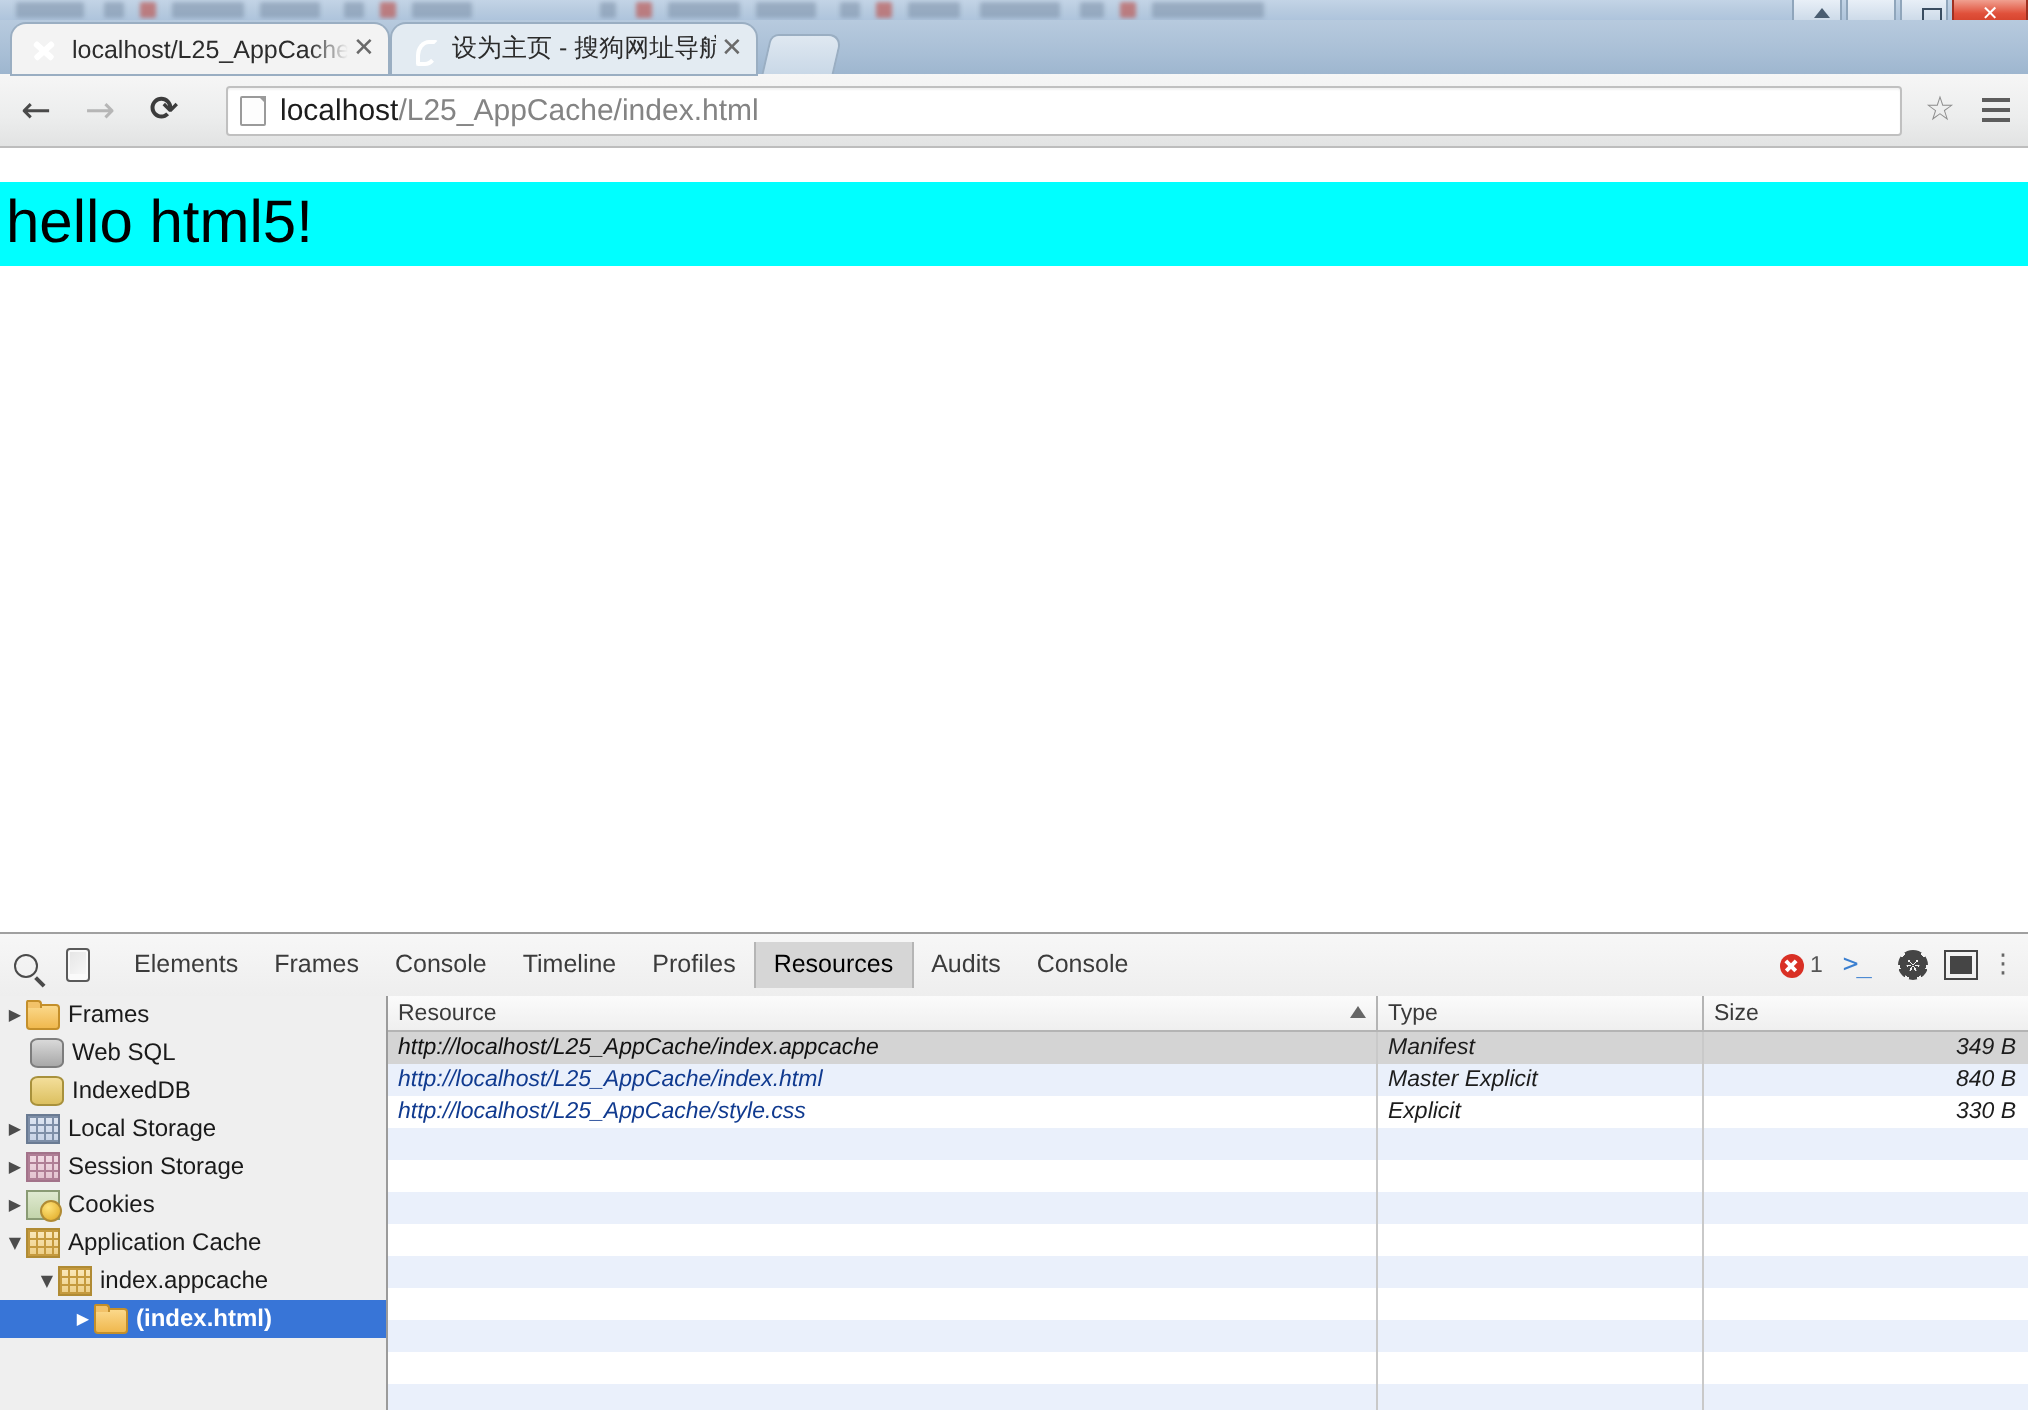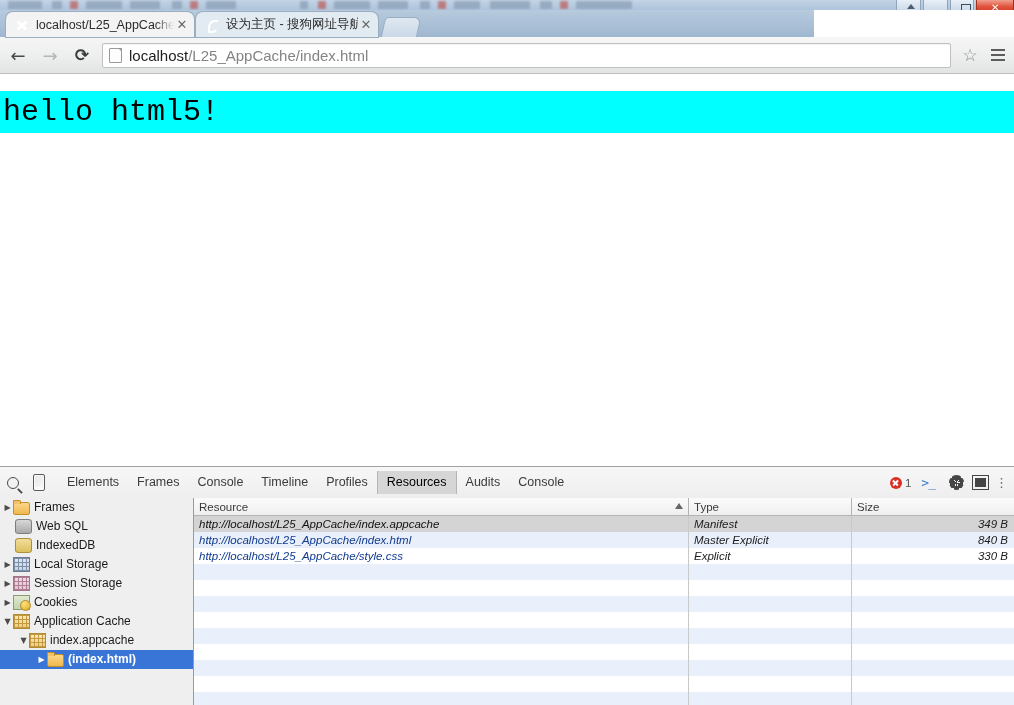--- a/index.html
+++ b/index.html
@@ -53,21 +53,21 @@
     border: 1.5px solid #3a4d61;
   }
   .wc .uparrow {
     position: absolute; left: 10px; top: 4px; width: 0; height: 0;
     border-left: 4px solid transparent; border-right: 4px solid transparent;
     border-bottom: 5px solid #4a5d71;
   }
 
   
   .tabstrip {
-    position: absolute; left: 0; top: 10px; width: 814px; height: 27px;
+    position: absolute; left: 0; top: 10px; width: 1014px; height: 27px;
     background: linear-gradient(180deg,#b7cade 0%, #a9bfd6 60%, #9eb6cf 100%);
   }
   .tab {
     position: absolute; top: 2px; height: 25px;
     background: #f3f3f3;
     border-radius: 7px 7px 0 0;
     box-shadow: 0 0 0 1px #9aaec2;
     display: flex; align-items: center;
     padding: 0 4px 0 8px;
     box-sizing: border-box;
@@ -127,21 +127,21 @@
   }
   .navbtn {
     width: 28px; height: 28px; margin-left: 4px;
     display: flex; align-items: center; justify-content: center;
     font-size: 18px; color: #4a4a4a; cursor: pointer; user-select: none;
     font-family: "DejaVu Sans", sans-serif;
   }
   .navbtn.disabled { color: #b6b6b6; }
   .navbtn.reload { font-size: 17px; font-weight: bold; color: #3c3c3c; }
   .omnibox {
-    flex: 1 1 auto; height: 23px; margin: 0 6px 0 6px;
+    flex: 1 1 auto; height: 23px; margin: 0 6px 0 17px;
     background: #fff; border: 1px solid #c0c0c0; border-radius: 2px;
     display: flex; align-items: center; padding: 0 6px;
     box-shadow: inset 0 1px 1px rgba(0,0,0,0.05);
   }
   .pageicon {
     width: 11px; height: 13px; flex: 0 0 11px; margin-right: 7px;
     background: #fdfdfd; border: 1px solid #9a9a9a; position: relative;
     border-radius: 1px;
   }
   .pageicon::after {
@@ -167,21 +167,21 @@
   .viewport {
     position: absolute; left: 0; top: 74px; width: 1014px; height: 392px;
     background: #ffffff; overflow: hidden;
   }
   .cyanband {
     position: absolute; left: 0; top: 17px; width: 1014px; height: 42px;
     background: #00ffff;
     display: flex; align-items: center;
   }
   .helloh1 {
-    font-family: Liberation Mono, monospace;
+    font-family: Liberation Sans, sans-serif;
     font-size: 30px; color: #000; font-weight: normal;
     margin: 0; padding-left: 3px; letter-spacing: 0px;
   }
 
   
   .devtools {
     position: absolute; left: 0; top: 466px; width: 1014px; height: 239px;
     background: #f3f3f3; border-top: 1px solid #a0a0a0;
     overflow: hidden;
   }

